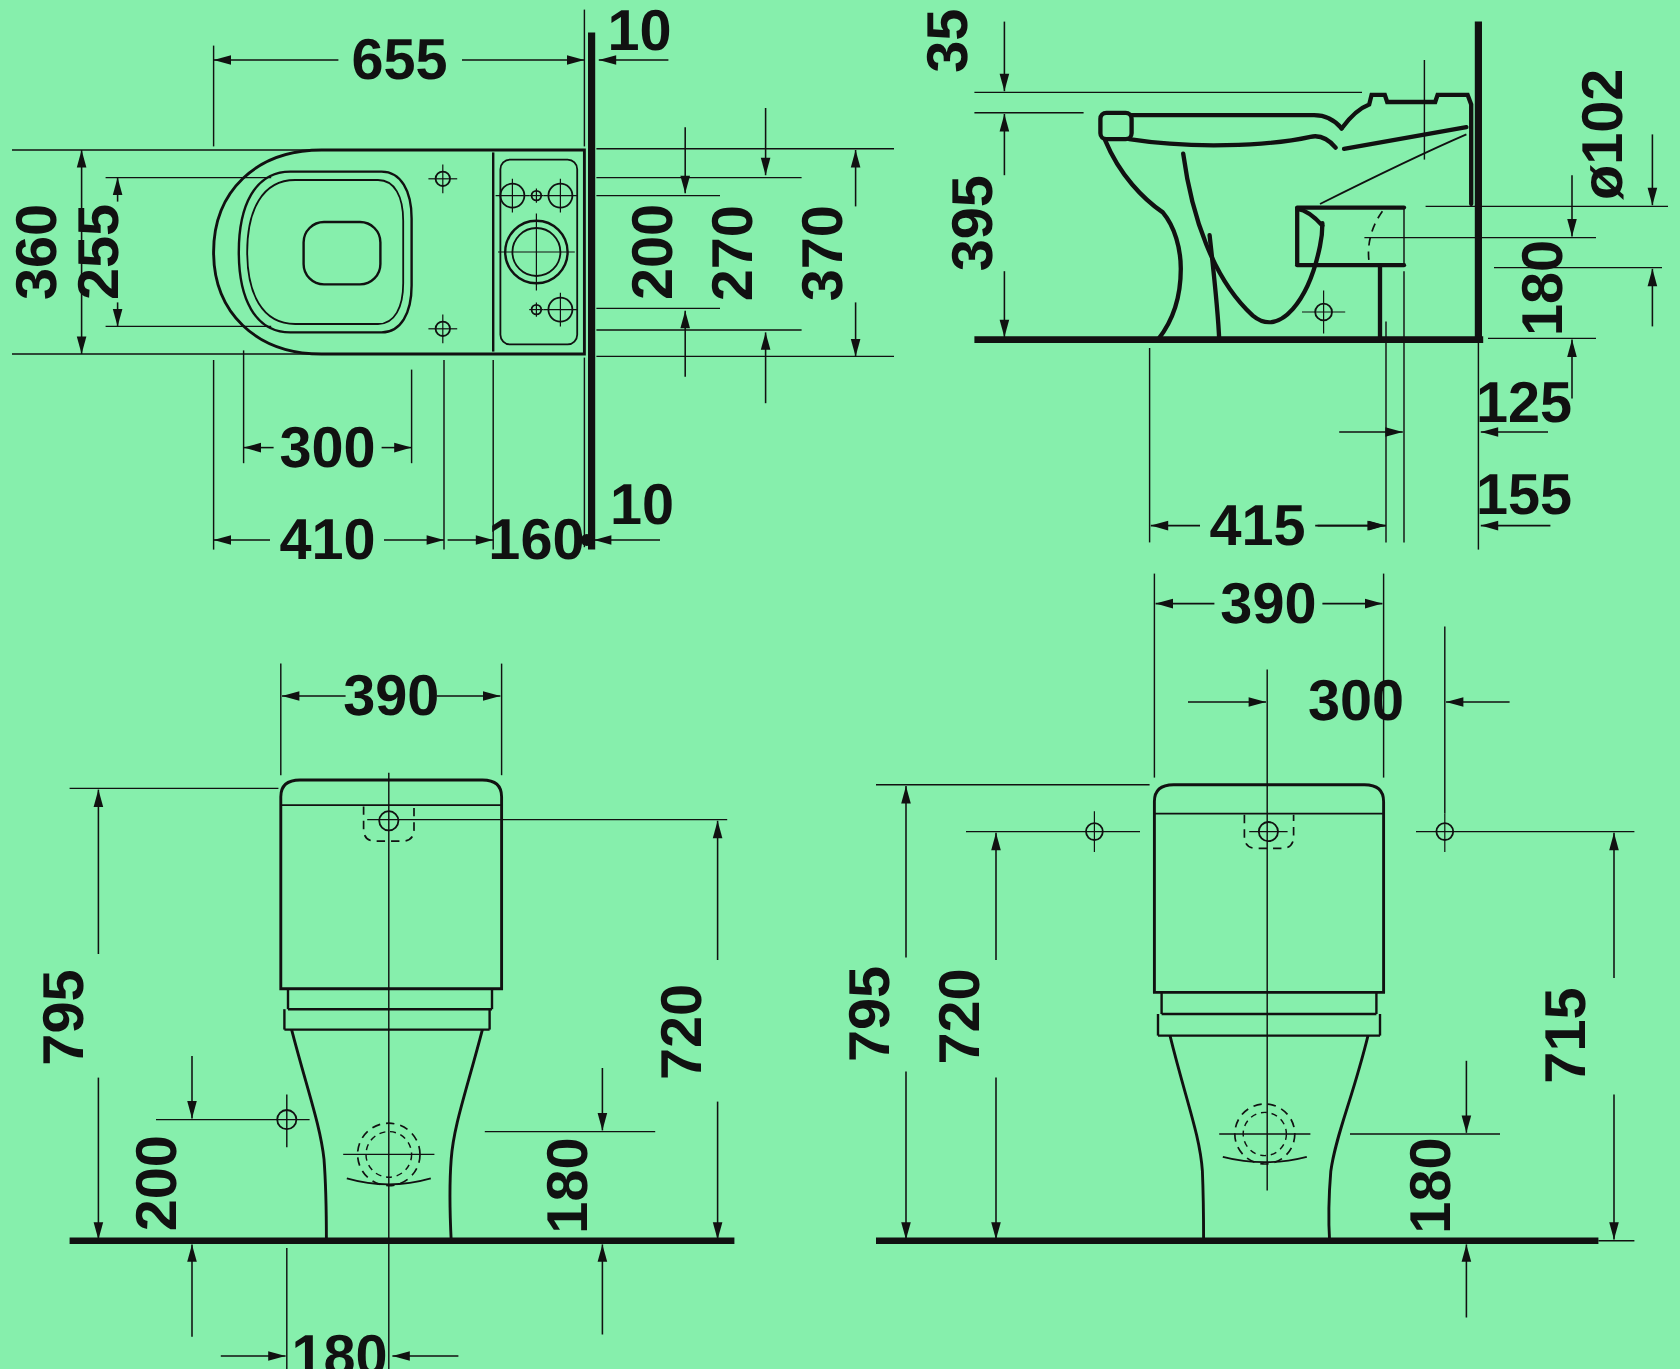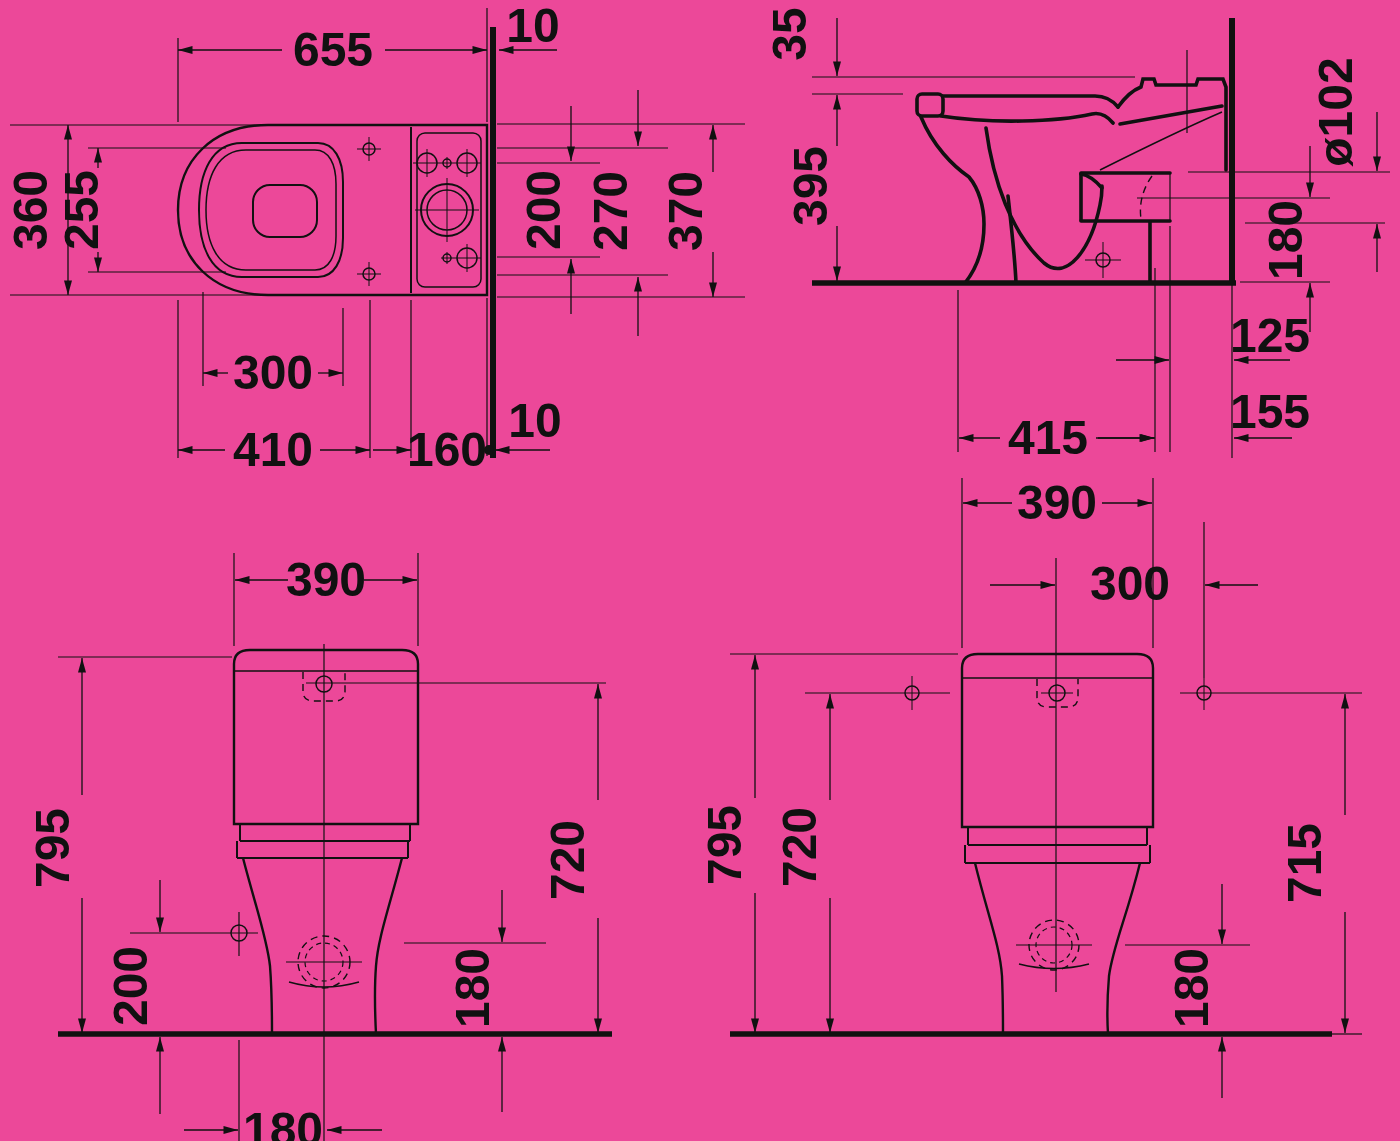--- a/index.html
+++ b/index.html
@@ -1,16 +1,16 @@
 <!DOCTYPE html>
 <html><head>
 <meta charset="utf-8">
 <style>
   html,body{margin:0;padding:0;background:#fff;}
-  .stage{width:1400px;height:1141px;position:relative;background:#ec4899;}
+  .stage{width:1400px;height:1141px;position:relative;background:#86efac;}
   svg{display:block;}
   .lbl{font-family:"Liberation Sans",sans-serif;font-weight:bold;font-size:48px;fill:#111;text-anchor:middle;}
   .thin{stroke:#111;stroke-width:1.2;fill:none;}
   .thin2{stroke:#111;stroke-width:1.5;fill:none;}
   .dim{stroke:#111;stroke-width:1.3;fill:none;marker-end:url(#ah);}
   .out{stroke:#111;stroke-width:2.4;fill:none;}
   .out2{stroke:#111;stroke-width:2;fill:none;}
   .fat{stroke:#111;stroke-width:3.6;fill:none;stroke-linecap:round;}
   .wall{stroke:#111;stroke-width:6;fill:none;}
   .floor{stroke:#111;stroke-width:5.5;fill:none;}

